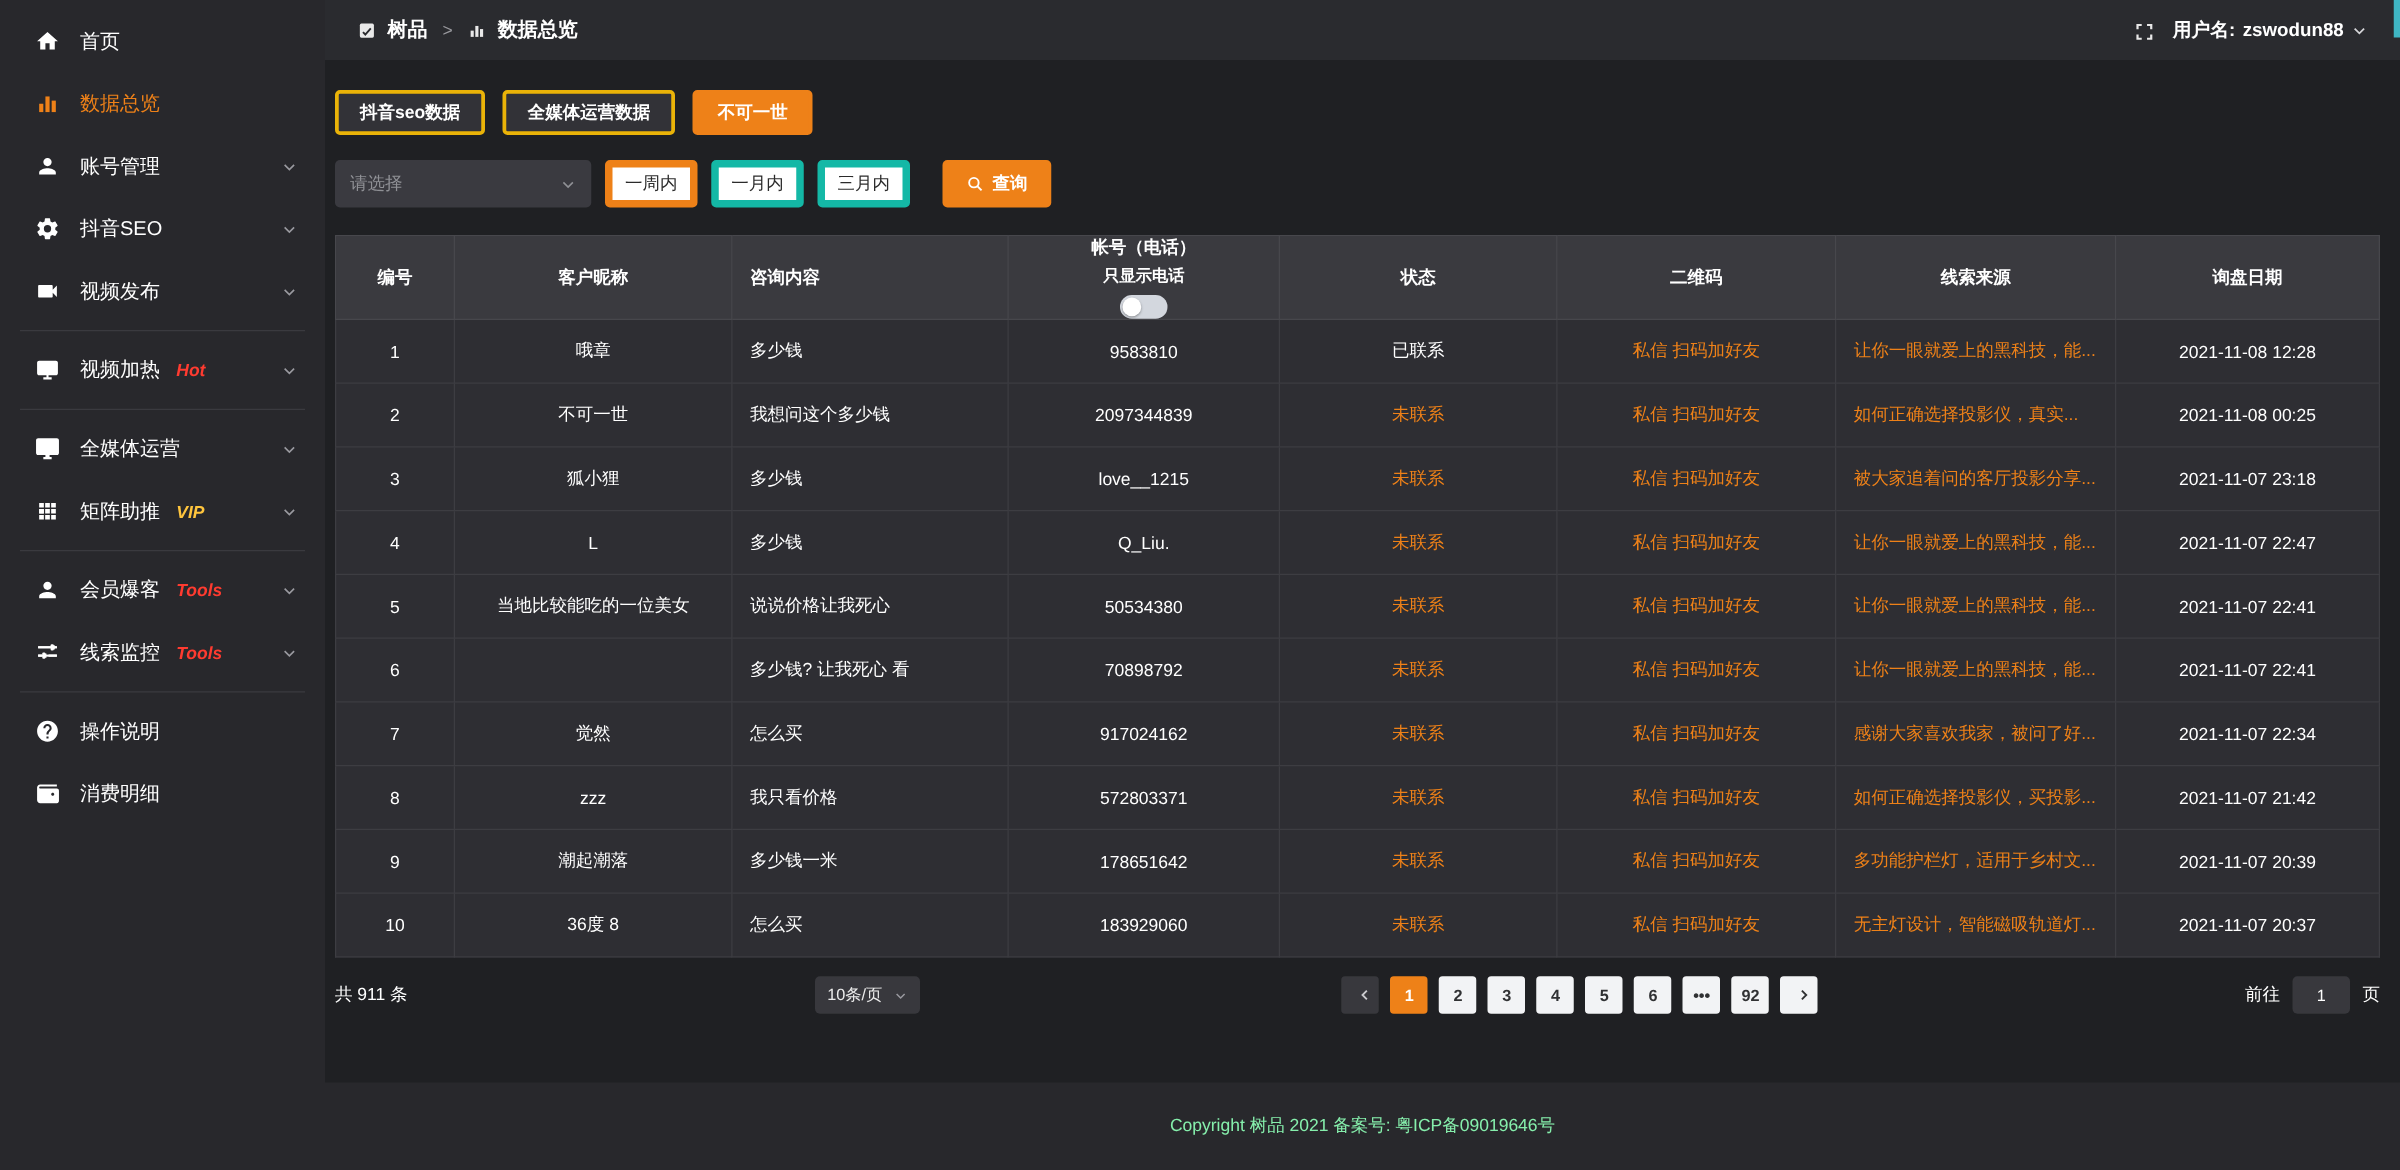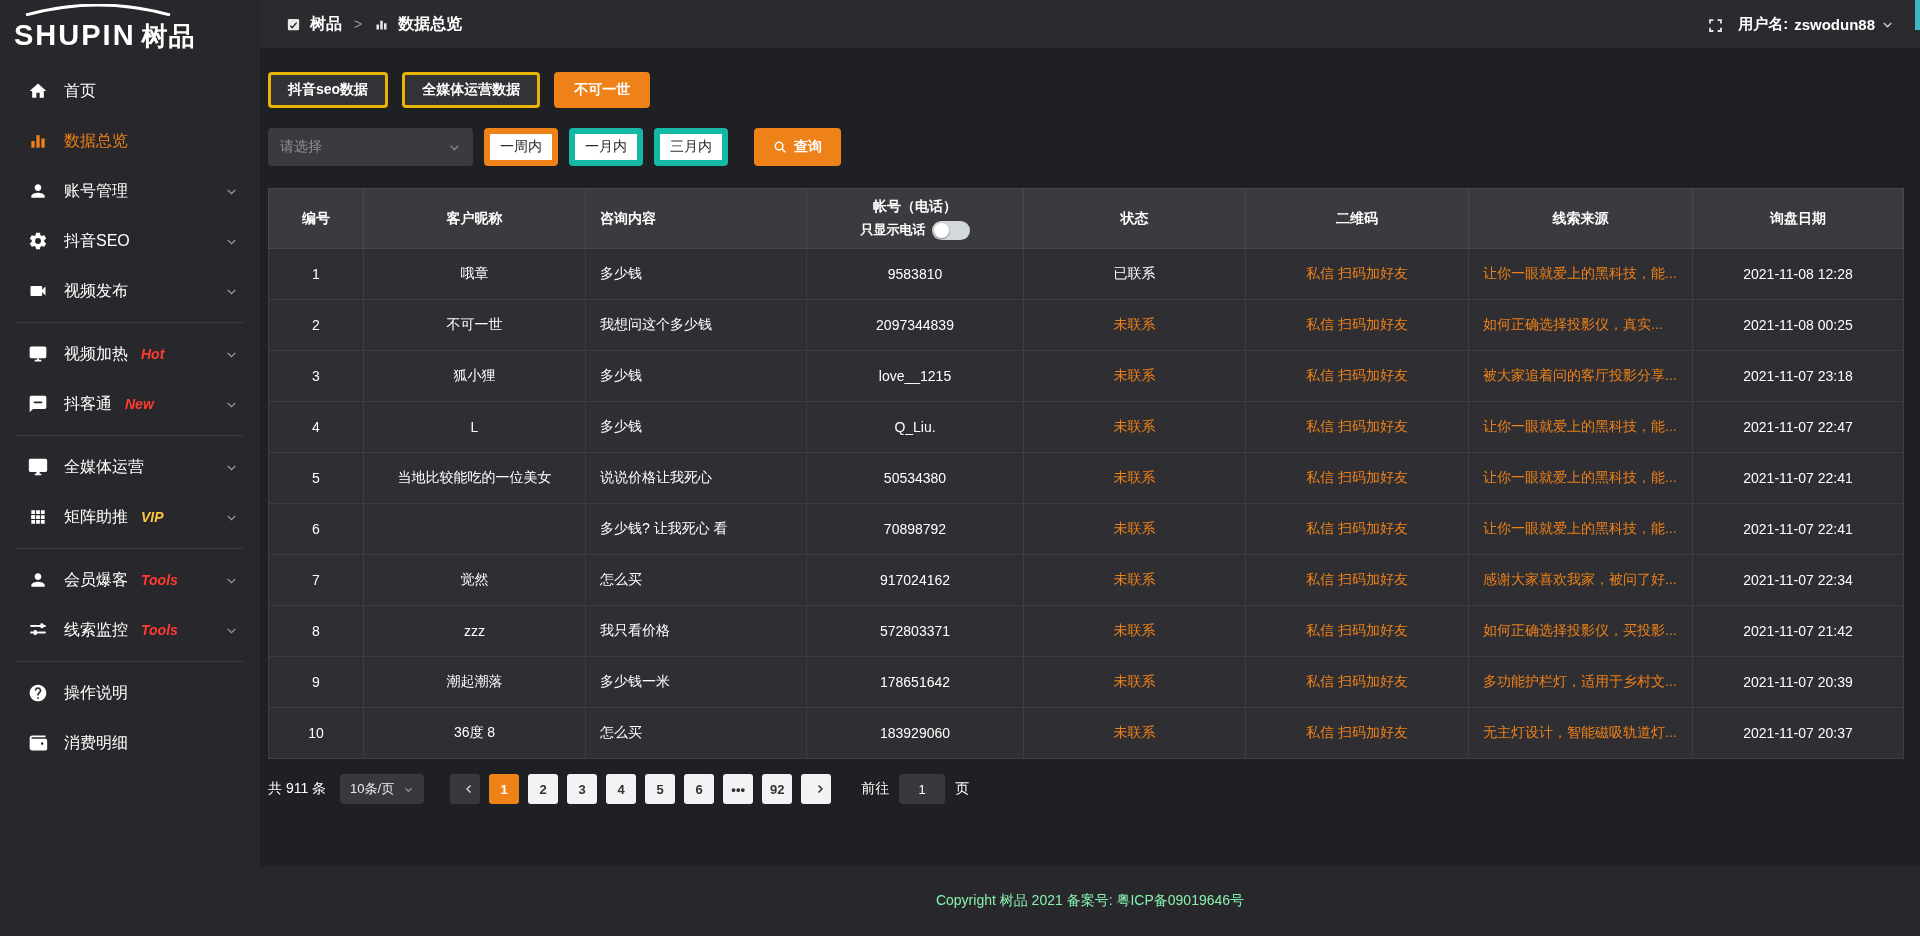--- a/index.html
+++ b/index.html
@@ -51,52 +51,44 @@
   .query-btn .ico { width:14px; height:14px; }
   .query-btn .ico svg { width:100%; height:100%; display:block; }
   
   table { width:100%; margin-top:22px; border-collapse:collapse; table-layout:fixed; background:#2e2e33; }
   th { background:#3a3a3f; height:60px; font-size:14px; font-weight:bold; color:#fff; border:1px solid #47474c; text-align:center; }
   th.l { text-align:left; padding-left:14px; }
   td { height:51px; font-size:14px; color:#fff; border:1px solid #3d3d42; text-align:center; padding:0 6px; overflow:hidden; white-space:nowrap; text-overflow:ellipsis; }
   td.l { text-align:left; padding-left:14px; }
   td.link { color:#ee8118; cursor:pointer; }
   td.pending { color:#ee8118; }
-  .th-line2 { margin-top:5px; font-size:13px; font-weight:bold; display:flex; align-items:center; justify-content:center; gap:6px; }
+  .th-line2 { margin-top:5px; font-size:13px; font-weight:bold; display:flex; align-items:center; justify-content:center; gap:6px;flex-direction:column; }
   .toggle { width:38px; height:19px; background:#d3d7de; border-radius:10px; position:relative; display:inline-block; cursor:pointer; }
   .toggle::after { content:''; position:absolute; left:2px; top:2px; width:15px; height:15px; border-radius:50%; background:#ffffff; box-shadow:0 1px 2px rgba(0,0,0,.35); }
   
-  .pager { display:flex; align-items:center; margin-top:15px; font-size:14px; }
+  .pager { display:flex; align-items:center; margin-top:15px; font-size:14px;justify-content:space-between; }
   .pager-total { color:#fff; margin-right:14px; }
   .size-select { background:#38383d; height:30px; border-radius:4px; padding:0 10px; display:flex; align-items:center; gap:9px; color:#ececec; font-size:13px; cursor:pointer; }
   .size-select .side-chevron { width:11px; height:11px; color:#9a9aa0; }
   .page-list { display:flex; align-items:center; gap:9px; margin-left:26px; }
   .page-btn { min-width:30px; height:30px; padding:0 5px; border-radius:3px; background:#f2f3f5; color:#303133; display:flex; align-items:center; justify-content:center; font-size:13px; font-weight:bold; cursor:pointer; }
   .page-btn.active { background:#ee8118; color:#fff; }
   .page-btn.prev { background:#38383d; color:#c9c9cd; }
   .page-btn .side-chevron { width:12px; height:12px; color:inherit; }
   .goto { display:flex; align-items:center; gap:10px; margin-left:30px; }
   .goto-input { width:46px; height:30px; background:#38383d; border:none; border-radius:4px; color:#fff; text-align:center; font-size:13px; font-family:inherit; }
   
   .footer { position:absolute; left:0; right:0; bottom:0; height:70px; background:#28282c; display:flex; align-items:center; justify-content:center; color:#86efac; font-size:14px; }
   
   .scroll-thumb { position:absolute; right:0; top:0; width:5px; height:30px; background:#3fb6c4; z-index:5; }
 </style>
 </head>
 <body>
 
 <div class="sidebar">
-  <div class="logo">
-    <svg class="logo-arc" width="152" height="12" viewBox="0 0 152 12">
-      <path d="M4 11 Q76 -9 148 11" stroke="#ffffff" stroke-width="3" fill="none"></path>
-    </svg>
-    <div class="logo-text">
-      <span>SHUPIN</span><span class="logo-suffix">树品</span>
-    </div>
-  </div>
   <div class="menu">
       <div class="side-item">
         <span class="ico">
           <svg viewBox="0 0 24 24" fill="currentColor">
             <path d="M10 20v-6h4v6h5v-8h3L12 3 2 12h3v8z"></path>
           </svg>
         </span>
         <span>首页</span>
       </div>
       <div class="side-item active">
@@ -150,34 +142,20 @@
       </div>
       <div class="side-divider"></div>
       <div class="side-item">
         <span class="ico">
           <svg viewBox="0 0 24 24" fill="currentColor">
             <path d="M20 3H4c-1.1 0-2 .9-2 2v10c0 1.1.9 2 2 2h7v2H8v2h8v-2h-3v-2h7c1.1 0 2-.9 2-2V5c0-1.1-.9-2-2-2z"></path>
           </svg>
         </span>
         <span>视频加热</span>
         <span class="side-badge" style="color: rgb(255, 59, 48);">Hot</span>
-        <span class="side-chevron">
-          <svg viewBox="0 0 24 24" fill="none" stroke="currentColor" stroke-width="2.4">
-            <path d="M5 9l7 7 7-7"></path>
-          </svg>
-        </span>
-      </div>
-      <div class="side-item">
-        <span class="ico">
-          <svg viewBox="0 0 24 24" fill="currentColor">
-            <path d="M20 2H4c-1.1 0-2 .9-2 2v18l4-4h14c1.1 0 2-.9 2-2V4c0-1.1-.9-2-2-2zM7 9h10v2H7V9z"></path>
-          </svg>
-        </span>
-        <span>抖客通</span>
-        <span class="side-badge" style="color: rgb(255, 59, 48);">New</span>
         <span class="side-chevron">
           <svg viewBox="0 0 24 24" fill="none" stroke="currentColor" stroke-width="2.4">
             <path d="M5 9l7 7 7-7"></path>
           </svg>
         </span>
       </div>
       <div class="side-divider"></div>
       <div class="side-item">
         <span class="ico">
           <svg viewBox="0 0 24 24" fill="currentColor">

